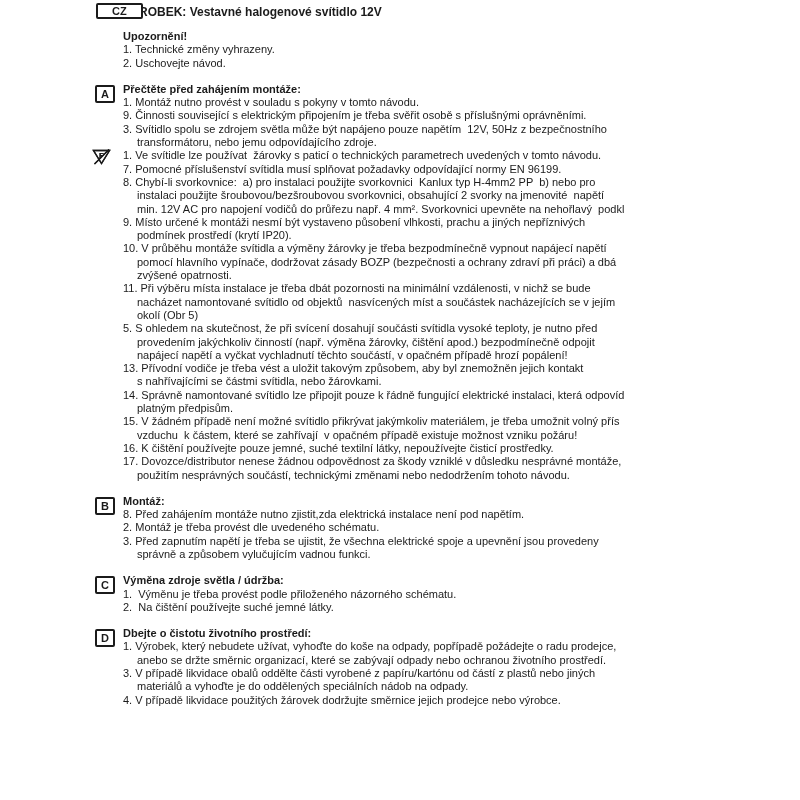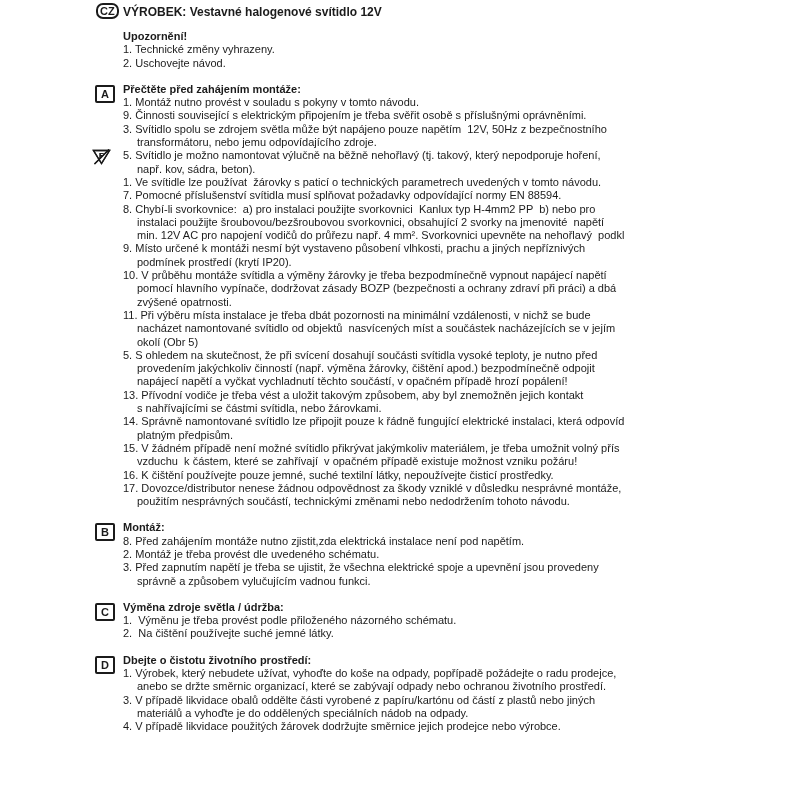--- a/index.html
+++ b/index.html
@@ -12,21 +12,21 @@
     font-family:"Liberation Sans", sans-serif;
     font-size:11px;
     line-height:13.3px;
   }
   .content{position:absolute;left:123px;top:4px;width:700px;}
   .doc-header{position:relative;margin-bottom:0;}
   .lang-badge{
     position:absolute;left:-27px;top:-1px;
     border:2px solid #1b1b1b;
     font-weight:bold;font-size:11px;line-height:12px;
-    padding:0 2px;border-radius:7px;
+    padding:0 14px;border-radius:2px;
     background:#fff;
   }
   .doc-title{font-weight:bold;font-size:12px;line-height:16px;}
   .section{position:relative;margin-top:13px;}
   .section.first{margin-top:10px;}
   .letter-box{
     position:absolute;left:-28px;top:2px;
     width:16px;height:14px;
     border:2px solid #1b1b1b;border-radius:2px;
     font-weight:bold;font-size:11px;line-height:14px;
@@ -69,24 +69,23 @@
 transformátoru, nebo jemu odpovídajícího zdroje.</span></div>
           <div class="item"><span class="margin-icon"><svg viewBox="0 0 19 16" width="19" height="16">
                 <polygon points="1.5,1.5 17.5,1.5 9.5,14.5" fill="none" stroke="#1b1b1b" stroke-width="1.4"></polygon>
                 <text x="9.5" y="9" text-anchor="middle" font-size="8" font-weight="bold" font-family="&quot;Liberation Sans&quot;, sans-serif" fill="#1b1b1b">F</text>
                 <line x1="2.5" y1="15" x2="17" y2="0.5" stroke="#1b1b1b" stroke-width="1.2"></line>
               </svg></span></div>
           <div class="item"><span class="margin-icon"><svg viewBox="0 0 19 16" width="19" height="16">
                 <polygon points="1.5,1.5 17.5,1.5 9.5,14.5" fill="none" stroke="#1b1b1b" stroke-width="1.4"></polygon>
                 <text x="9.5" y="9" text-anchor="middle" font-size="8" font-weight="bold" font-family="&quot;Liberation Sans&quot;, sans-serif" fill="#1b1b1b">F</text>
                 <line x1="2.5" y1="15" x2="17" y2="0.5" stroke="#1b1b1b" stroke-width="1.2"></line>
-              </svg></span><span>5. Svítidlo je možno namontovat výlučně na běžně nehořlavý (tj. takový, který nepodporuje hoření,
-např. kov, sádra, beton).</span></div>
+              </svg></span></div>
           <div class="item"><span>1. Ve svítidle lze používat  žárovky s paticí o technických parametrech uvedených v tomto návodu.</span></div>
-          <div class="item"><span>7. Pomocné příslušenství svítidla musí splňovat požadavky odpovídající normy EN 88594.</span></div>
+          <div class="item"><span>7. Pomocné příslušenství svítidla musí splňovat požadavky odpovídající normy EN 96199.</span></div>
           <div class="item"><span>8. Chybí-li svorkovnice:  a) pro instalaci použijte svorkovnici  Kanlux typ H-4mm2 PP  b) nebo pro
 instalaci použijte šroubovou/bezšroubovou svorkovnici, obsahující 2 svorky na jmenovité  napětí
 min. 12V AC pro napojení vodičů do průřezu např. 4 mm². Svorkovnici upevněte na nehořlavý  podkl</span></div>
           <div class="item"><span>9. Místo určené k montáži nesmí být vystaveno působení vlhkosti, prachu a jiných nepříznivých
 podmínek prostředí (krytí IP20).</span></div>
           <div class="item"><span>10. V průběhu montáže svítidla a výměny žárovky je třeba bezpodmínečně vypnout napájecí napětí
 pomocí hlavního vypínače, dodržovat zásady BOZP (bezpečnosti a ochrany zdraví při práci) a dbá
 zvýšené opatrnosti.</span></div>
           <div class="item"><span>11. Při výběru místa instalace je třeba dbát pozornosti na minimální vzdálenosti, v nichž se bude
 nacházet namontované svítidlo od objektů  nasvícených míst a součástek nacházejících se v jejím

